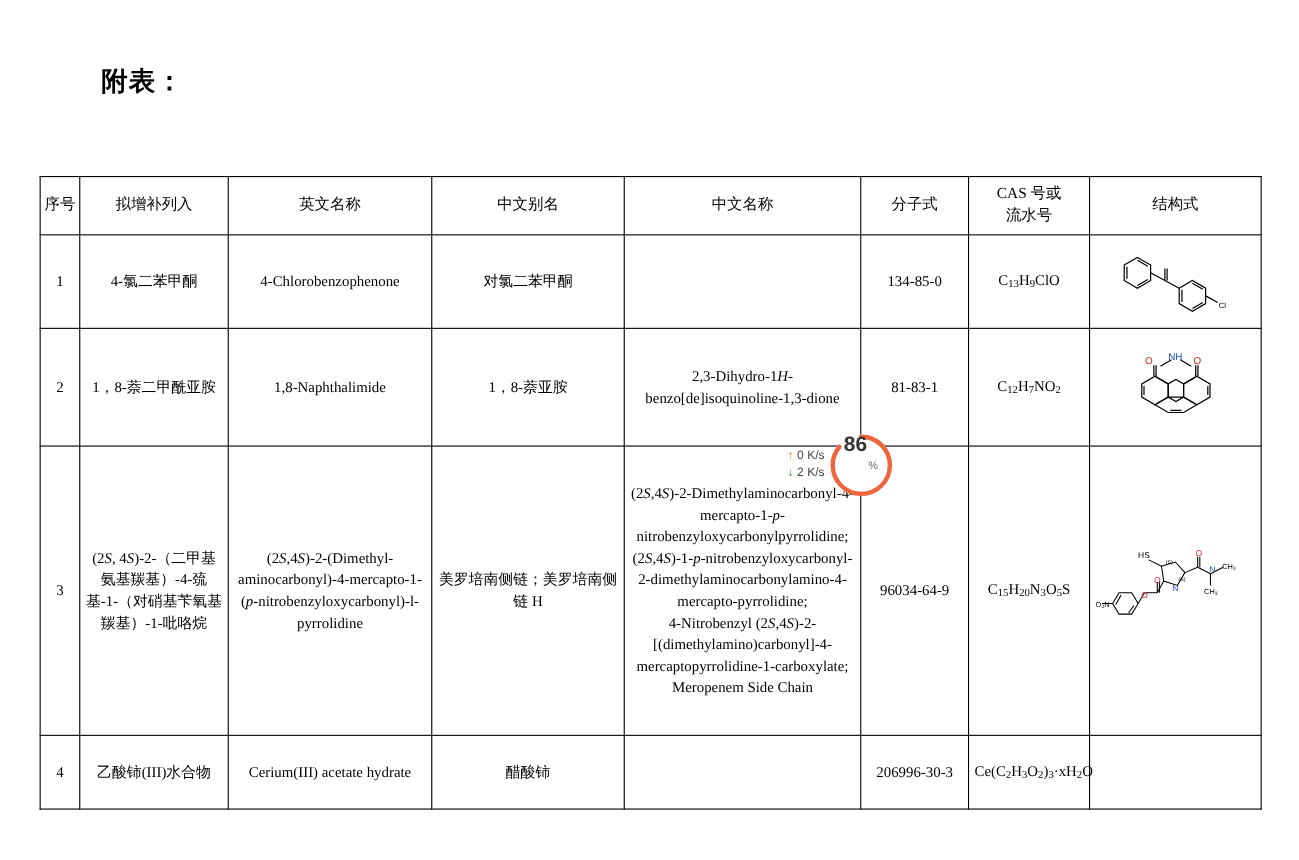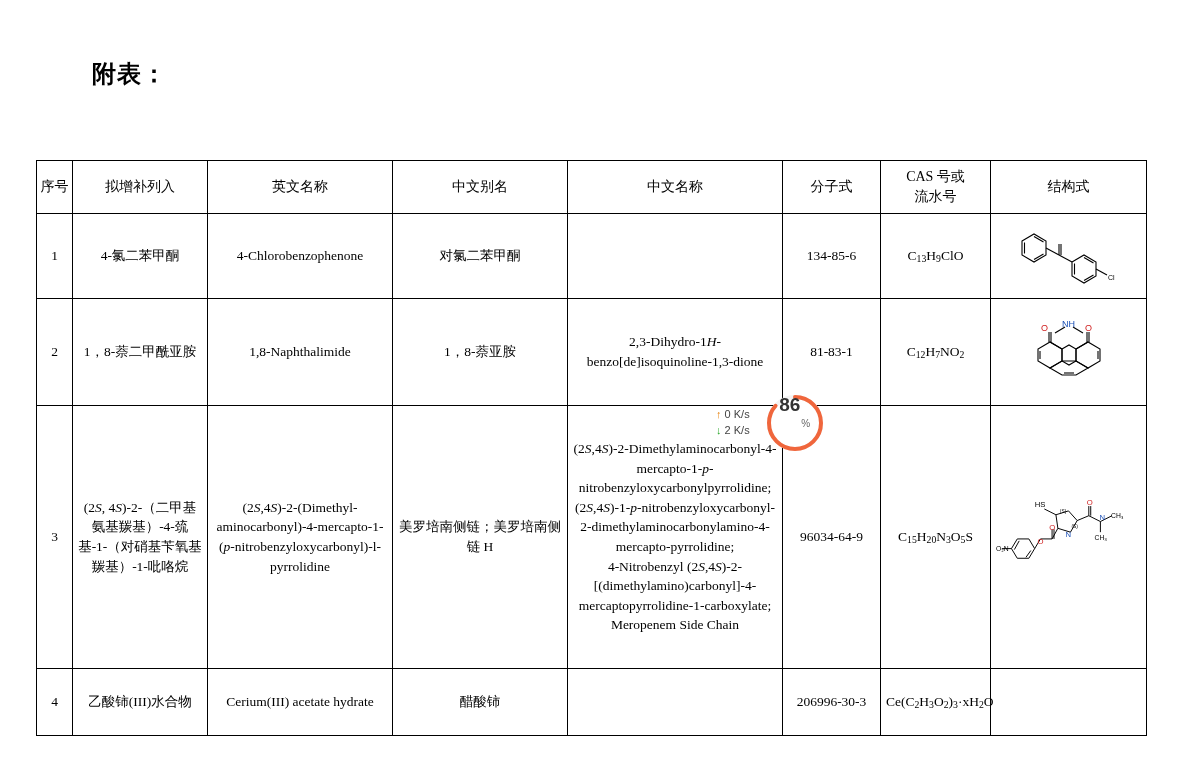--- a/index.html
+++ b/index.html
@@ -95,21 +95,21 @@
     height: 62px;
     display: flex;
     align-items: center;
     pointer-events: none;
   }
   .net-speed {
     font-family: "Liberation Sans", sans-serif;
     font-size: 11px;
     color: #444;
     line-height: 1.45;
-    margin-right: 16px;
+    margin-right: 4px;
     white-space: nowrap;
   }
   .net-speed .up { color: #e8820c; font-weight: bold; }
   .net-speed .down { color: #2aa82a; font-weight: bold; }
   .ring-wrap {
     position: relative;
     width: 58px;
     height: 58px;
   }
   .ring-wrap svg { display: block; }
@@ -167,21 +167,21 @@
       </tr>
     </thead>
     <tbody>
 
       <tr class="row1">
         <td>1</td>
         <td>4-氯二苯甲酮</td>
         <td>4-Chlorobenzophenone</td>
         <td>对氯二苯甲酮</td>
         <td></td>
-        <td>134-85-6</td>
+        <td>134-85-0</td>
         <td>C<sub>13</sub>H<sub>9</sub>ClO</td>
         <td>
           <div class="struct-box">
             <svg width="130" height="62" viewBox="0 0 130 62">
               <g stroke="#000" stroke-width="1.1" fill="none">
                 <polygon points="18,16 30,9 42,16 42,30 30,37 18,30"></polygon>
                 <line x1="20.5" y1="17.5" x2="20.5" y2="28.5"></line>
                 <line x1="30" y1="11.5" x2="39.5" y2="17"></line>
                 <line x1="39.5" y1="29" x2="30" y2="34.5"></line>
                 <line x1="42" y1="23" x2="55" y2="30"></line>

